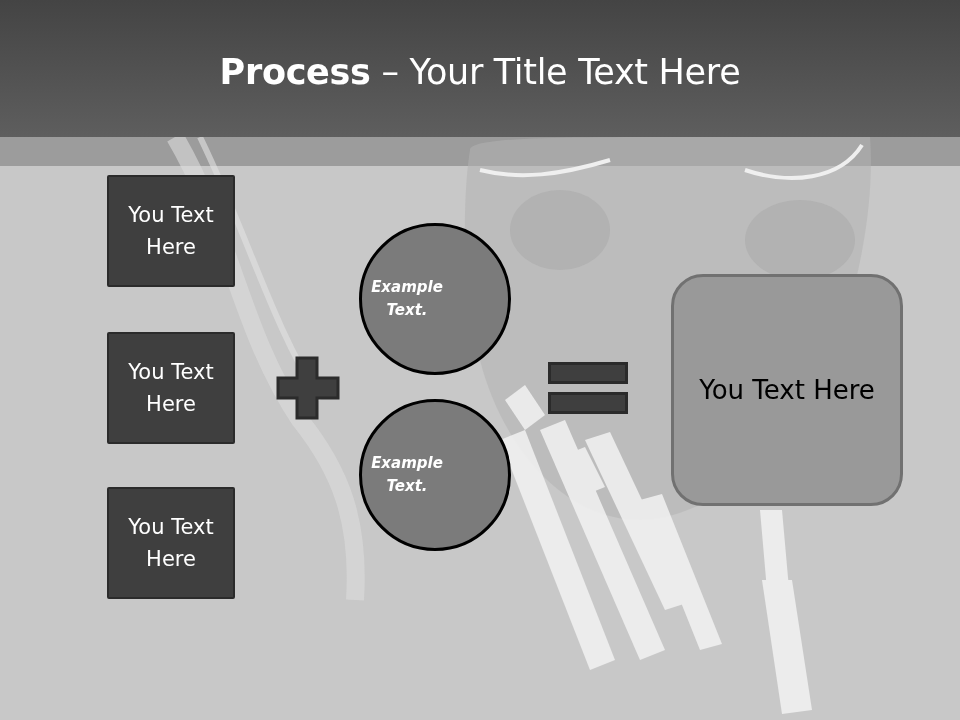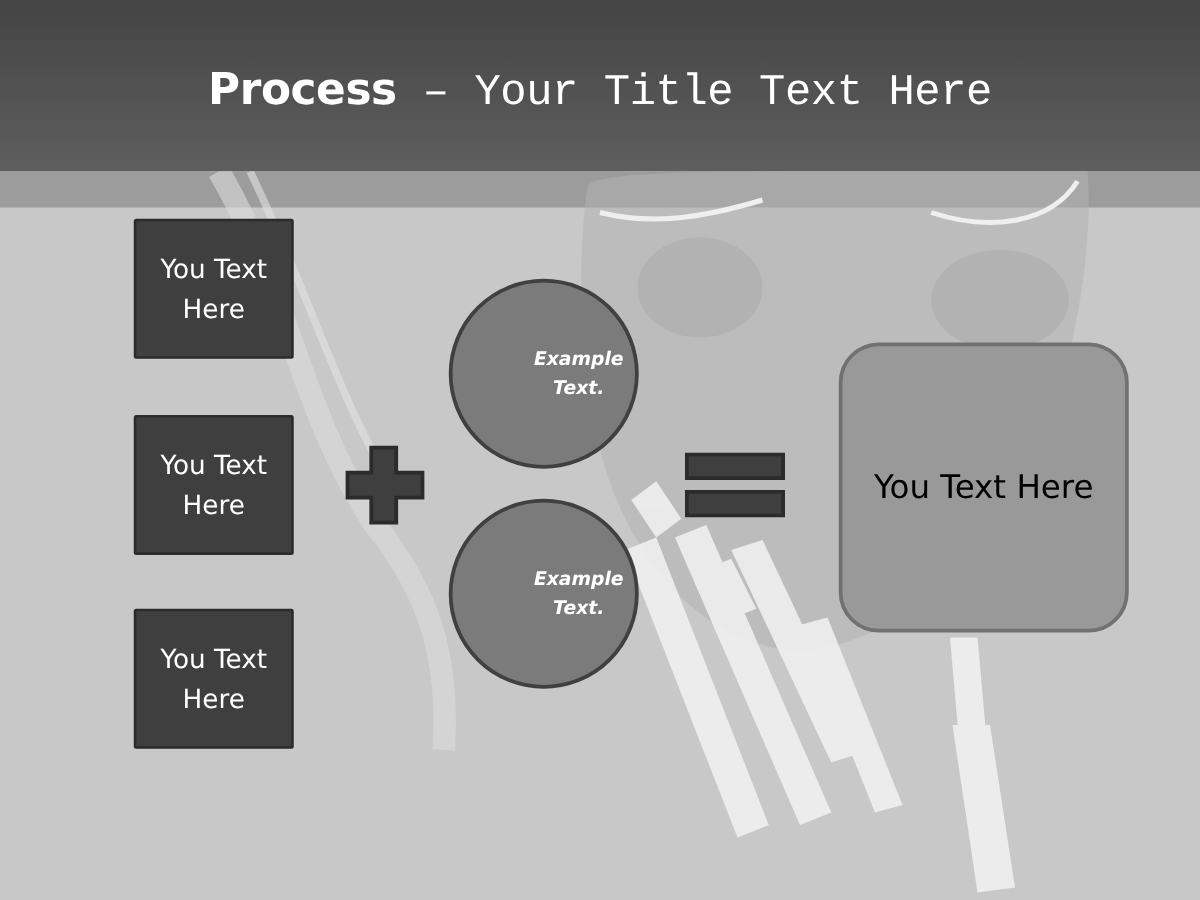--- a/index.html
+++ b/index.html
@@ -11,41 +11,41 @@
     .title-bar {
       position: absolute; left: 0; top: 0; width: 960px; height: 137px;
       background: linear-gradient(to bottom, #444444 0%, #5e5e5e 100%);
     }
     .title-text {
       position: absolute; left: 0; top: 52px; width: 960px; text-align: center;
       color: #ffffff; font-size: 35px; letter-spacing: -0.3px;
       font-family: "DejaVu Sans", sans-serif;
     }
     .title-text .bold { font-weight: bold; margin-top: 20px; }
-    .title-text .light { font-weight: normal; font-family: Liberation Mono, monospace; }
+    .title-text .light { font-weight: normal; }
     .sub-band {
       position: absolute; left: 0; top: 137px; width: 960px; height: 29px;
       background: #9c9c9c;
     }
     .bg-art { position: absolute; left: 0; top: 137px; width: 960px; height: 583px; pointer-events: none; }
 
     .sq-box {
       position: absolute; left: 107px; width: 128px; height: 112px;
       background: #3f3f3f; border: 2px solid #2b2b2b; border-radius: 2px;
       display: flex; align-items: center; justify-content: center; text-align: center;
       color: #ffffff; font-size: 21px; line-height: 32px;
       font-family: "DejaVu Sans", sans-serif;
       box-sizing: border-box;
     }
     .sq-box span { display: block; width: 100px; }
     .plus-icon { position: absolute; left: 276px; top: 356px; width: 64px; height: 64px; }
     .circle {
       position: absolute; left: 359px; width: 152px; height: 152px; border-radius: 50%;
-      background: #7b7b7b; border: 3px solid #404040; box-sizing: border-box;
-      display: flex; align-items: center; justify-content: flex-end; text-align: center;
+      background: #7b7b7b; border: 3px solid #000000; box-sizing: border-box;
+      display: flex; align-items: center; justify-content: flex-start; text-align: center;
       color: #ffffff; font-weight: bold; font-style: italic; font-size: 15px; line-height: 23px;
       font-family: "DejaVu Sans", sans-serif;
     }
     .circle span { display: block; width: 90px; }
     .equals-icon { position: absolute; left: 548px; top: 362px; width: 80px; height: 52px; }
     .result-box {
       position: absolute; left: 671px; top: 274px; width: 232px; height: 232px;
       background: #999999; border: 3px solid #717171; border-radius: 32px; box-sizing: border-box;
       display: flex; align-items: center; justify-content: center;
       color: #000000; font-size: 26px;

